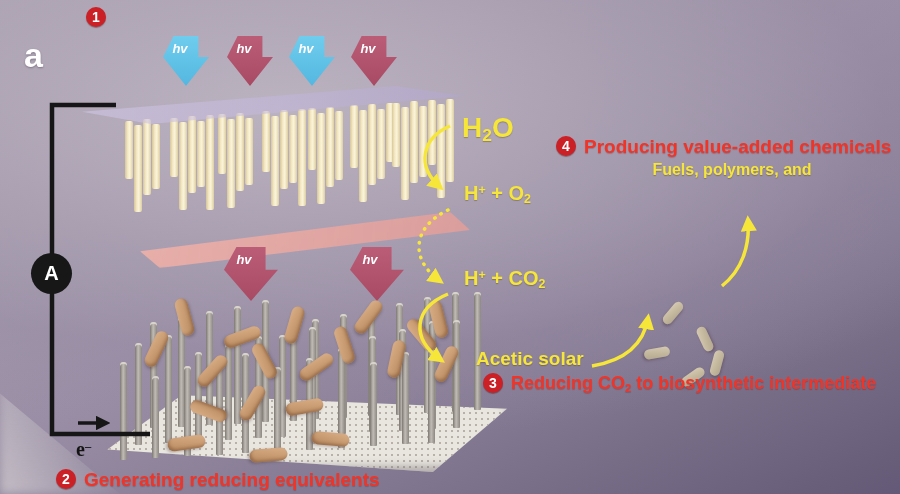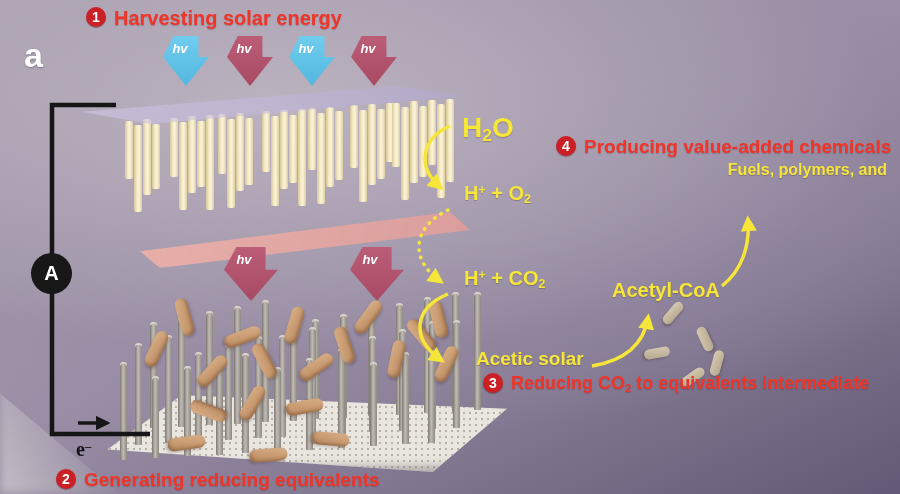--- a/index.html
+++ b/index.html
@@ -55,21 +55,20 @@
 </head>
 <body>
 
 <div id="canvas">
   <div class="abs wedge"></div>
 
   <div class="abs panel-label" style="left:24px;top:36px">a</div>
 
   <div class="abs step" style="left:86px;top:7px">
     <span class="badge">1</span>
-    <span class="red-text" style="font-size:20px">Harvesting solar energy</span>
   </div>
 
   <div class="abs hv-arrow blue" style="left:163px;top:36px">
       <span class="hv">hv</span>
     </div>
   <div class="abs hv-arrow maroon" style="left:227px;top:36px">
       <span class="hv">hv</span>
     </div>
   <div class="abs hv-arrow blue" style="left:289px;top:36px">
       <span class="hv">hv</span>
@@ -93,31 +92,30 @@
   <div class="abs yellow chem" style="left:462px;top:112px;font-size:28px">
     <span>H</span><sub>2</sub><span>O</span>
   </div>
   <div class="abs yellow chem" style="left:464px;top:182px;font-size:20px">
     <span>H</span><sup>+</sup><span> + O</span><sub>2</sub>
   </div>
   <div class="abs yellow chem" style="left:464px;top:267px;font-size:20px">
     <span>H</span><sup>+</sup><span> + CO</span><sub>2</sub>
   </div>
   <div class="abs yellow" style="left:476px;top:348px;font-size:19px">Acetic solar</div>
-  <div class="abs yellow" style="left:612px;top:279px;font-size:20px">Acetyl-CoA</div>
 
   <div class="abs step" style="left:556px;top:136px">
     <span class="badge">4</span>
     <span class="red-text" style="font-size:19px">Producing value-added chemicals</span>
   </div>
-  <div class="abs yellow" style="left:577px;top:161px;width:310px;text-align:right;font-size:16px">Fuels, polymers, and</div>
+  <div class="abs yellow" style="left:577px;top:161px;width:310px;text-align:center;font-size:16px">Fuels, polymers, and</div>
 
   <div class="abs step" style="left:483px;top:373px">
     <span class="badge">3</span>
-    <span class="red-text chem" style="font-size:18px"><span>Reducing CO</span><sub>2</sub><span> to equivalents intermediate</span></span>
+    <span class="red-text chem" style="font-size:18px"><span>Reducing CO</span><sub>2</sub><span> to biosynthetic intermediate</span></span>
   </div>
 
   <div class="abs ammeter">
     <span>A</span>
   </div>
   <div class="abs electron chem" style="left:76px;top:438px">
     <span>e</span><sup>–</sup>
   </div>
 
 

